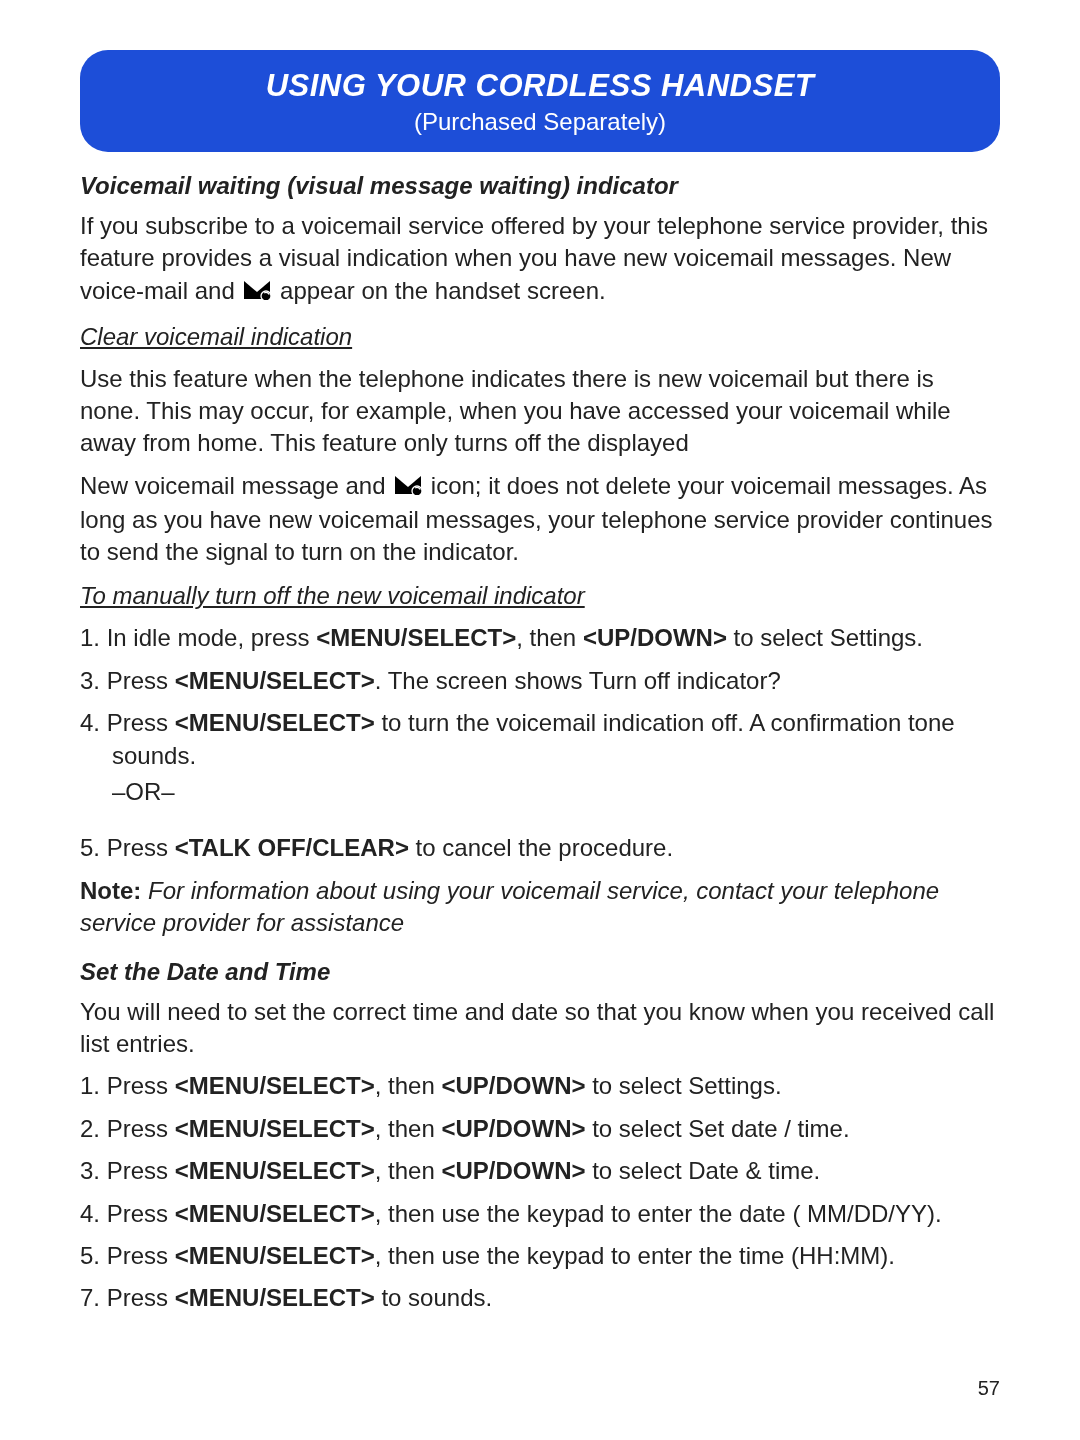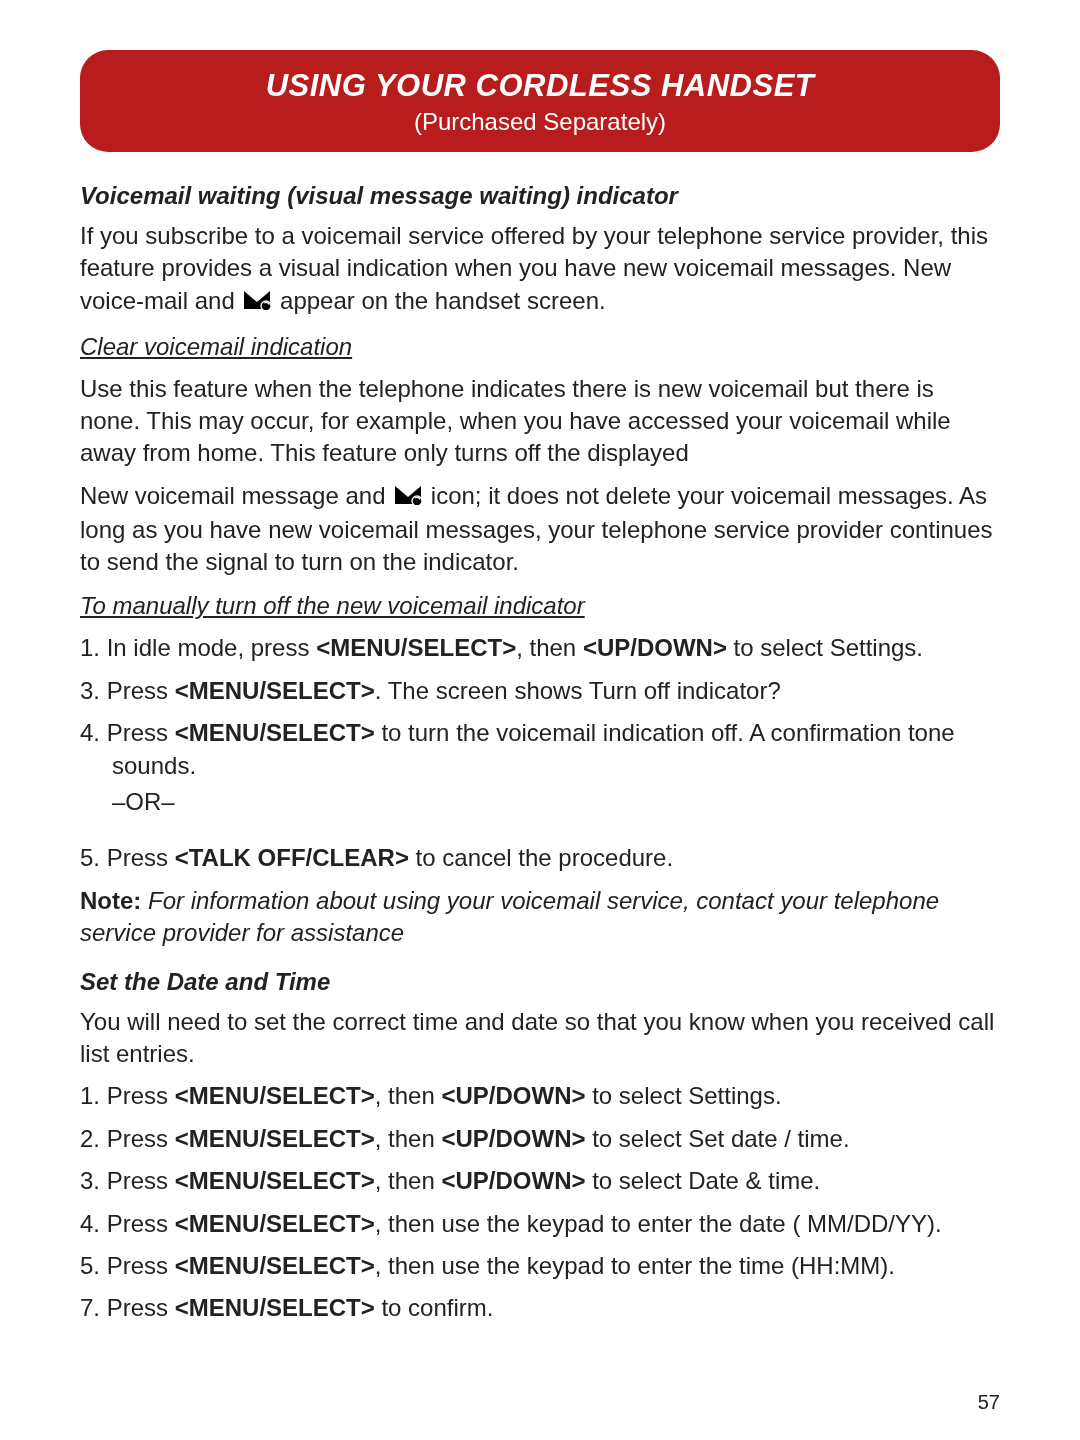--- a/index.html
+++ b/index.html
@@ -6,26 +6,26 @@
   body {
     width: 1080px;
     height: 1440px;
     background: #ffffff;
     font-family: Arial, Helvetica, sans-serif;
     color: #222;
     padding: 50px 80px 30px 80px;
     position: relative;
   }
   .header-box {
-    background: #b91c1c;
+    background: #1d4ed8;
     color: #ffffff;
     text-align: center;
     border-radius: 28px;
     padding: 18px 20px 16px 20px;
-    margin-bottom: 30px;
+    margin-bottom: 20px;
   }
   .header-title {
     font-size: 31px;
     font-weight: bold;
     font-style: italic;
     letter-spacing: 0.5px;
     margin-bottom: 4px;
   }
   .header-sub {
     font-size: 24px;
@@ -79,21 +79,21 @@
   .note-line {
     font-size: 24px;
     line-height: 1.35;
     margin-top: 10px;
     margin-bottom: 18px;
   }
   .note-label { font-weight: bold; }
   .note-body { font-style: italic; }
   .page-num {
     position: absolute;
-    bottom: 26px;
+    bottom: 40px;
     right: 80px;
     font-size: 20px;
   }
 </style>
 </head>
 <body>
 
 <div class="header-box">
   <div class="header-title">USING YOUR CORDLESS HANDSET</div>
   <div class="header-sub">(Purchased Separately)</div>
@@ -142,16 +142,16 @@
 <div class="section-head">Set the Date and Time</div>
 
 <p class="body-text">You will need to set the correct time and date so that you know when you received call list entries.</p>
 
 <ol class="steps">
   <li><span>1.  Press </span><span class="bold">&lt;MENU/SELECT&gt;</span><span>, then </span><span class="bold">&lt;UP/DOWN&gt;</span><span> to select Settings.</span></li>
   <li><span>2.  Press </span><span class="bold">&lt;MENU/SELECT&gt;</span><span>, then </span><span class="bold">&lt;UP/DOWN&gt;</span><span> to select Set date / time.</span></li>
   <li><span>3.  Press </span><span class="bold">&lt;MENU/SELECT&gt;</span><span>, then </span><span class="bold">&lt;UP/DOWN&gt;</span><span> to select Date &amp; time.</span></li>
   <li><span>4.  Press </span><span class="bold">&lt;MENU/SELECT&gt;</span><span>, then use the keypad to enter the date ( MM/DD/YY).</span></li>
   <li><span>5.  Press </span><span class="bold">&lt;MENU/SELECT&gt;</span><span>, then use the keypad to enter the time (HH:MM).</span></li>
-  <li><span>7.  Press </span><span class="bold">&lt;MENU/SELECT&gt;</span><span> to confirm.</span></li>
+  <li><span>7.  Press </span><span class="bold">&lt;MENU/SELECT&gt;</span><span> to sounds.</span></li>
 </ol>
 
 <div class="page-num">57</div>
 
 </body></html>

